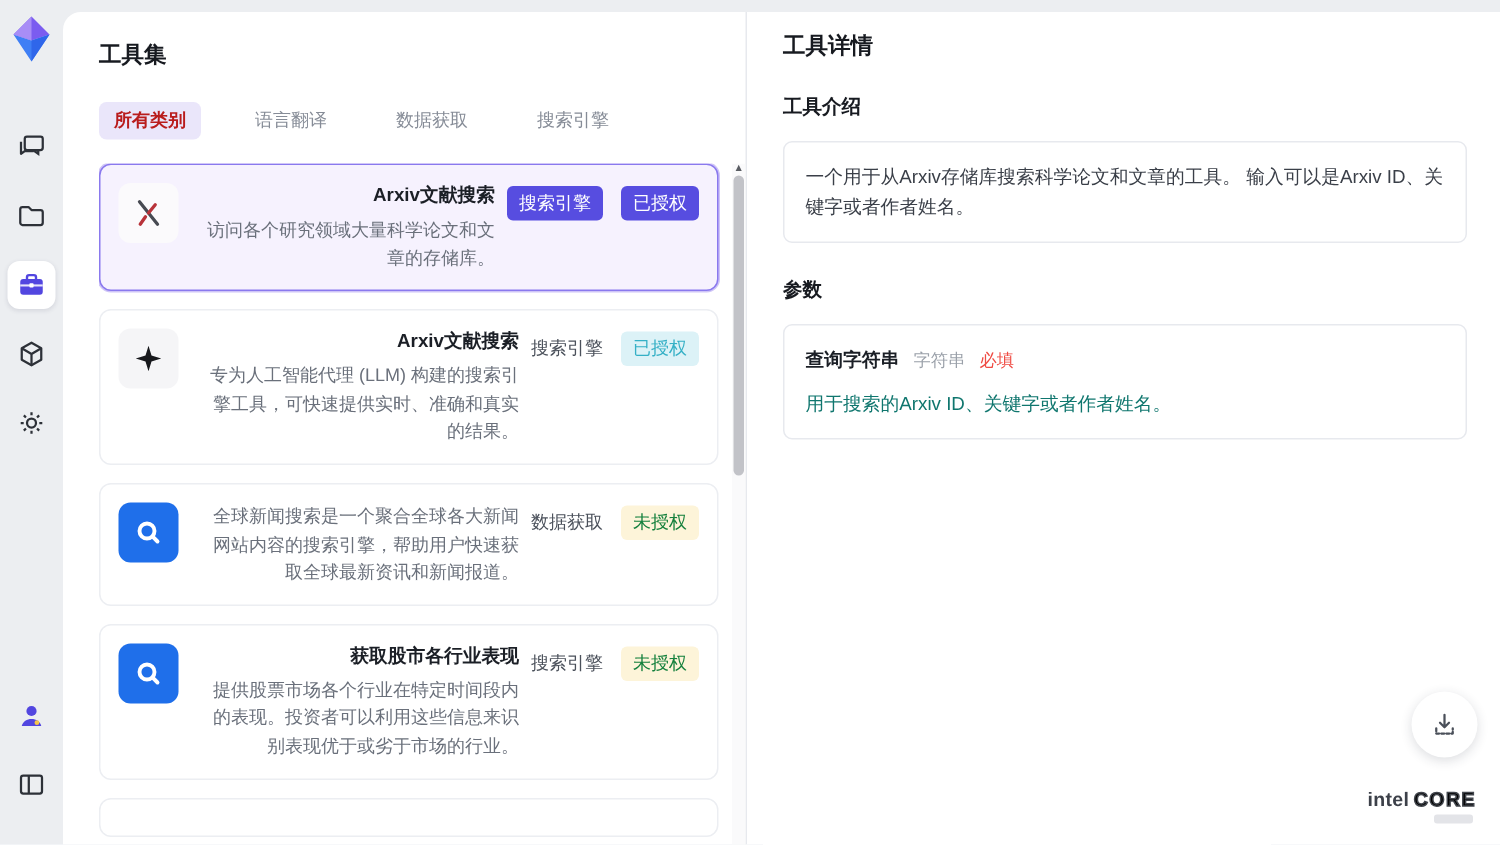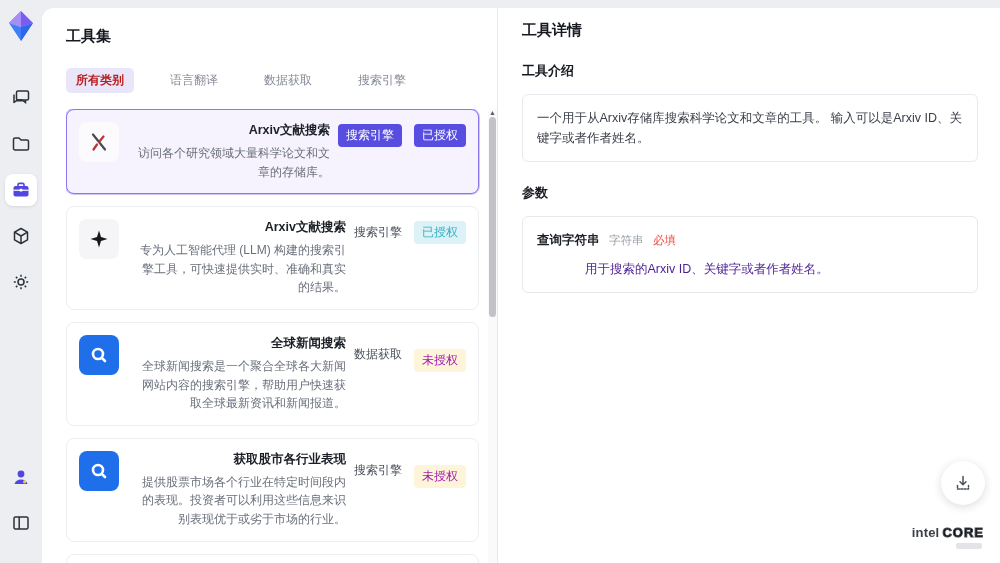--- a/index.html
+++ b/index.html
@@ -38,37 +38,37 @@
   .tool-icon.white { background:#fbfafc; }
   .tool-icon.blue { background:#1f6fea; }
   .tool-body { flex:1; min-width:0; padding-right:8px;text-align:right; }
   .tool-name { font-size:12.5px; font-weight:700; color:#1b1f26; margin-bottom:5px; }
   .tool-desc { font-size:12px; color:#6a707b; line-height:1.55; max-width:238px; }
   .tool-meta { display:flex; align-items:center; gap:12px; flex:0 0 auto; padding-top:2px; }
   .cat-label { font-size:12px; color:#4b515b; white-space:nowrap; }
   .badge { font-size:12px; padding:3px 8px; border-radius:4px; white-space:nowrap; }
   .badge.purple { background:#574de0; color:#ffffff; }
   .badge.cyan { background:#dcf2f7; color:#35b0c6; }
-  .badge.yellow { background:#fdf4d9; color:#a21caf;margin-top:12px; }
+  .badge.yellow { background:#fdf4d9; color:#15803d; }
 
   
   .scrollbar { position:absolute; top:0; right:0; width:9px; height:465px; background:#fafafb; }
   .scroll-thumb { position:absolute; top:8px; left:1px; width:7px; height:200px; background:#c2c3c8; border-radius:4px; }
   .scroll-arrow { position:absolute; left:0; width:9px; text-align:center; font-size:7px; color:#5a5d63; line-height:8px; }
   .scroll-arrow.up { top:0; }
 
   
   .detail-panel { flex:1; padding:13px 22px 0 24px; }
   .section-head { font-size:13px; font-weight:700; color:#171a20; margin-bottom:14px; }
   .detail-box { border:1px solid #e7e9ee; border-radius:6px; padding:13px 14px; margin-bottom:22px;
                 font-size:12.5px; color:#3a3f48; line-height:1.6; }
   .param-name { font-size:12.5px; font-weight:700; color:#1b1f26; }
   .param-type { font-size:11.5px; color:#9aa0a9; margin-left:6px; }
   .param-req { font-size:11.5px; color:#ef4b43; margin-left:6px; }
-  .param-desc { font-size:12.5px; color:#4c1d95; margin-top:9px;margin-left:48px; }
+  .param-desc { font-size:12.5px; color:#0f766e; margin-top:9px; }
 
   
   .fab { position:absolute; right:15px; bottom:58px; width:44px; height:44px; border-radius:50%;
          background:#fff; box-shadow:0 2px 8px rgba(40,44,60,.16); display:flex; align-items:center;
          justify-content:center; cursor:pointer; }
   .brand { position:absolute; right:16px; bottom:14px; text-align:right; }
   .brand-line { font-size:13px; letter-spacing:.2px; }
   .brand-intel { font-weight:700; color:#3c4049; }
   .brand-core { font-weight:700; color:#000000; -webkit-text-stroke:1px #41454c; margin-left:3px; letter-spacing:1px; }
   .brand-bar { width:26px; height:6px; background:#e3e4e8; border-radius:2px; margin:3px 2px 0 auto; }
@@ -181,21 +181,20 @@
         </div>
 
         <div class="tool-card">
           <div class="tool-icon blue">
             <svg width="20" height="20" viewBox="0 0 20 20" fill="none" stroke="#ffffff" stroke-width="2.6" stroke-linecap="round">
               <circle cx="9" cy="9" r="5"></circle>
                 <path d="M12.8 12.8l3.2 3.2"></path>
             </svg>
           </div>
           <div class="tool-body">
-            <div class="tool-name">全球新闻搜索</div>
             <div class="tool-desc">全球新闻搜索是一个聚合全球各大新闻网站内容的搜索引擎，帮助用户快速获取全球最新资讯和新闻报道。</div>
           </div>
           <div class="tool-meta">
             <span class="cat-label">数据获取</span>
             <span class="badge yellow">未授权</span>
           </div>
         </div>
 
         <div class="tool-card">
           <div class="tool-icon blue">

